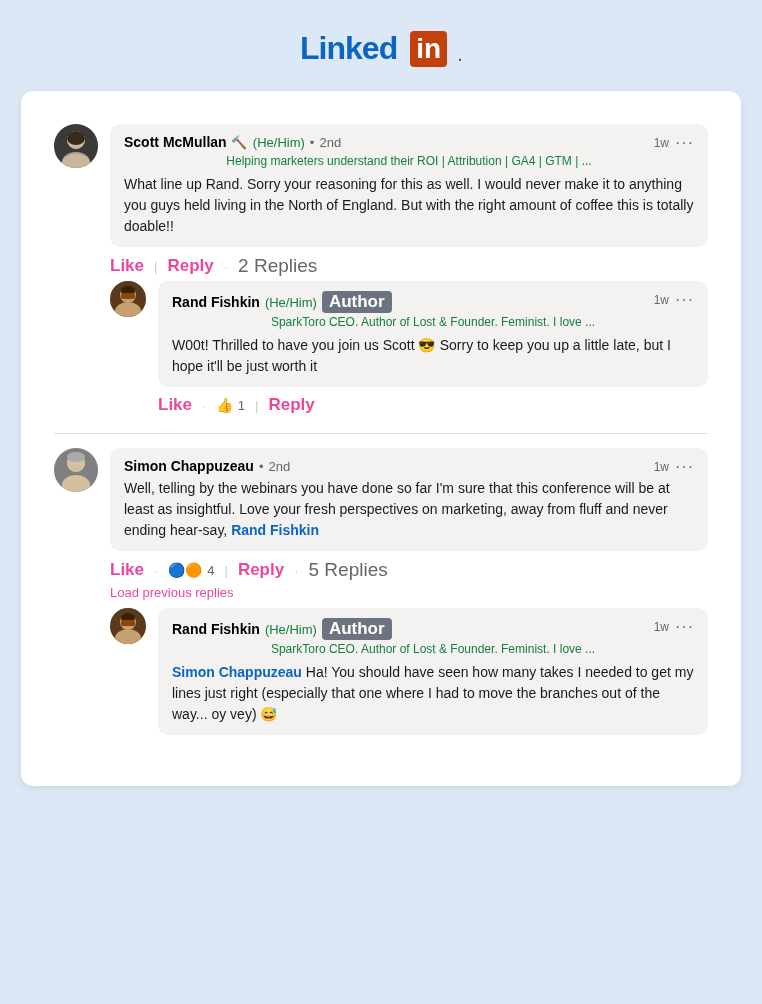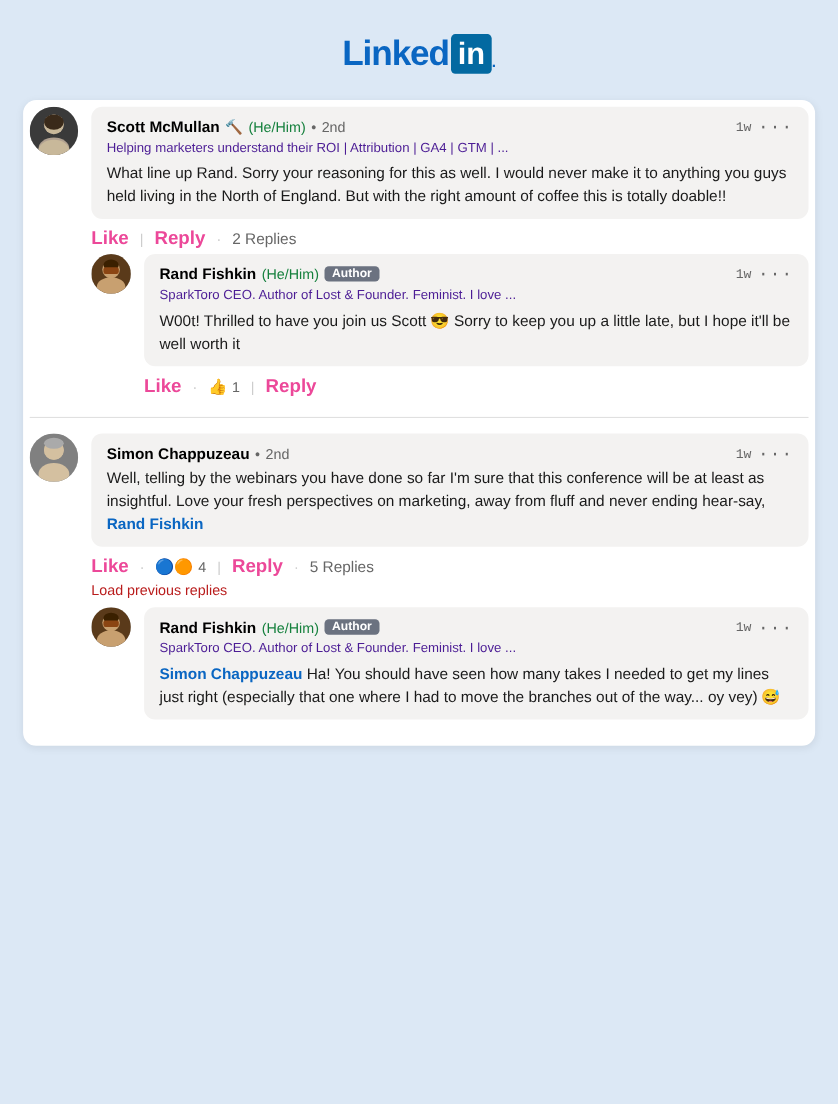--- a/index.html
+++ b/index.html
@@ -9,41 +9,41 @@
       min-height: 1004px;
       display: flex;
       flex-direction: column;
       align-items: center;
       padding: 30px 20px;
     }
     .linkedin-logo {
       margin-bottom: 24px;
       display: flex;
       align-items: center;
-      gap: 0;
+      gap: 11px;
     }
     .linkedin-text {
       font-size: 32px;
       font-weight: 700;
       color: #0a66c2;
       letter-spacing: -1px;
     }
     .linkedin-box {
-      background: #0369a1;
+      background: #c2410c;
       color: white;
       font-size: 28px;
       font-weight: 700;
       padding: 2px 6px;
       border-radius: 4px;
       margin-left: 2px;
     }
     .feed-container {
       background: white;
       border-radius: 12px;
-      padding: 6px;
+      padding: 33px;
       width: 100%;
       max-width: 720px;
       box-shadow: 0 2px 8px rgba(0,0,0,0.08);
     }
     .comment-block {
       margin-bottom: 18px;
     }
     .comment-main {
       display: flex;
       gap: 12px;
@@ -103,44 +103,44 @@
       font-size: 13px;
       color: #15803d;
     }
     .degree {
       font-size: 13px;
       color: #666;
     }
     .author-badge {
       background: #6b7280;
       color: white;
-      font-size: 11px;
+      font-size: 17px;
       font-weight: 600;
       padding: 1px 7px;
       border-radius: 4px;
     }
     .comment-meta-right {
       display: flex;
       align-items: center;
       gap: 6px;
       font-size: 12px;
       color: #666;
       white-space: nowrap;
-      font-family: Liberation Mono, monospace;
     }
     .dots {
       font-size: 16px;
       color: #666;
       cursor: pointer;
       letter-spacing: 1px;
     }
     .comment-subtitle {
       font-size: 12px;
-      color: #4c1d95;
+      color: #15803d;
       margin-bottom: 6px;
+      text-align: center;
     }
     .comment-text {
       font-size: 14px;
       color: #1a1a1a;
       line-height: 1.5;
     }
     .comment-actions {
       display: flex;
       align-items: center;
       gap: 8px;
@@ -165,30 +165,30 @@
       gap: 4px;
     }
     .reaction-emoji {
       font-size: 14px;
     }
     .reaction-count {
       font-size: 13px;
       color: #666;
     }
     .replies-label {
-      font-size: 14px;
+      font-size: 19px;
       color: #666;
     }
     .reply-thread {
       margin-left: 56px;
       margin-top: 4px;
     }
     .load-prev {
       font-size: 13px;
-      color: #b91c1c;
+      color: #ec4899;
       cursor: pointer;
       margin-bottom: 8px;
       padding-left: 0;
     }
     .mention-link {
       color: #0a66c2;
       font-weight: 600;
       cursor: pointer;
     }
     .separator {
@@ -268,21 +268,21 @@
                 <span class="author-name">Rand Fishkin</span>
                 <span class="pronoun">(He/Him)</span>
                 <span class="author-badge">Author</span>
               </div>
               <div class="comment-meta-right">
                 <span>1w</span>
                 <span class="dots">···</span>
               </div>
             </div>
             <div class="comment-subtitle">SparkToro CEO. Author of Lost &amp; Founder. Feminist. I love ...</div>
-            <div class="comment-text">W00t! Thrilled to have you join us Scott 😎 Sorry to keep you up a little late, but I hope it'll be well worth it</div>
+            <div class="comment-text">W00t! Thrilled to have you join us Scott 😎 Sorry to keep you up a little late, but I hope it'll be just worth it</div>
           </div>
         </div>
 
         <div class="comment-actions" style="padding-left:48px;">
           <span class="action-btn">Like</span>
           <span class="divider">·</span>
           <div class="reaction-row">
             <span class="reaction-emoji">👍</span>
             <span class="reaction-count">1</span>
           </div>

